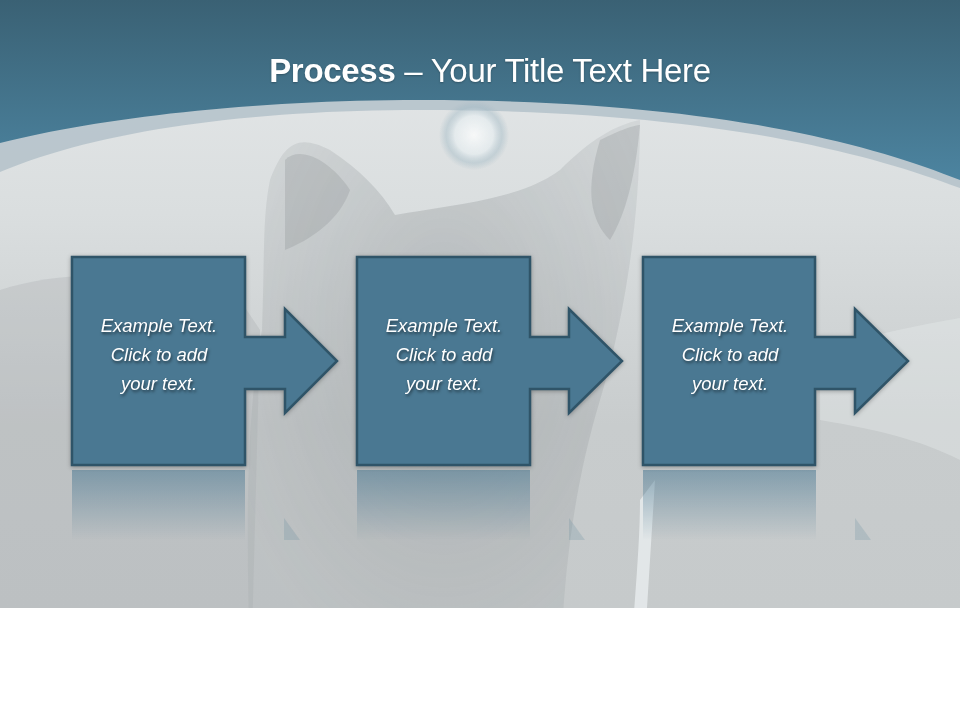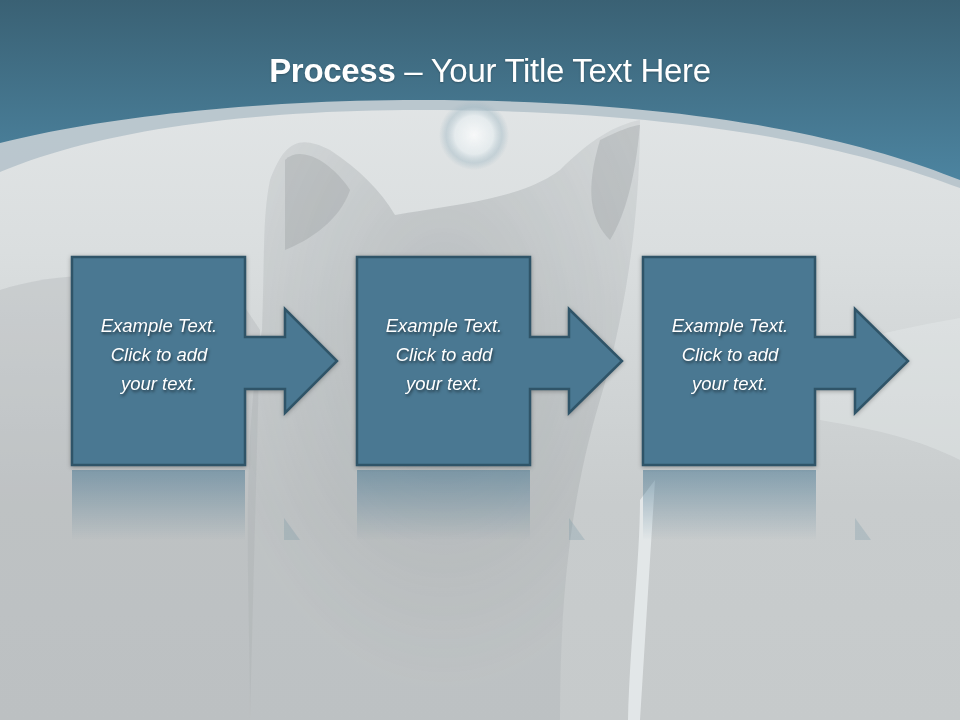--- a/index.html
+++ b/index.html
@@ -1,17 +1,17 @@
 <!DOCTYPE html>
 <html><head>
 <meta charset="utf-8">
 <style>
   html,body{margin:0;padding:0;}
   body{width:960px;height:720px;overflow:hidden;position:relative;font-family:"DejaVu Sans",sans-serif;}
-  .slide{position:absolute;left:0;top:0;width:960px;height:720px;overflow:hidden;
+  .slide{position:absolute;left:0;top:0;width:960px;height:608px;overflow:hidden;
     background:linear-gradient(180deg,#e6e9ea 0%,#dadedf 35%,#c8cccd 70%,#c6cacb 100%);}
   .bg-svg{position:absolute;left:0;top:0;width:960px;height:720px;}
   .title{position:absolute;left:0;top:52px;width:980px;text-align:center;color:#ffffff;
     font-family:"Liberation Sans",sans-serif;font-size:33px;letter-spacing:-0.3px;
     text-shadow:0 1px 2px rgba(0,0,0,0.25);}
   .title b{font-weight:bold;}
   .title span.rest{font-weight:normal;}
   .step{position:absolute;}
   .step svg{position:absolute;left:0;top:0;overflow:visible;}
   .step-text{position:absolute;left:0;width:174px;text-align:center;color:#ffffff;

